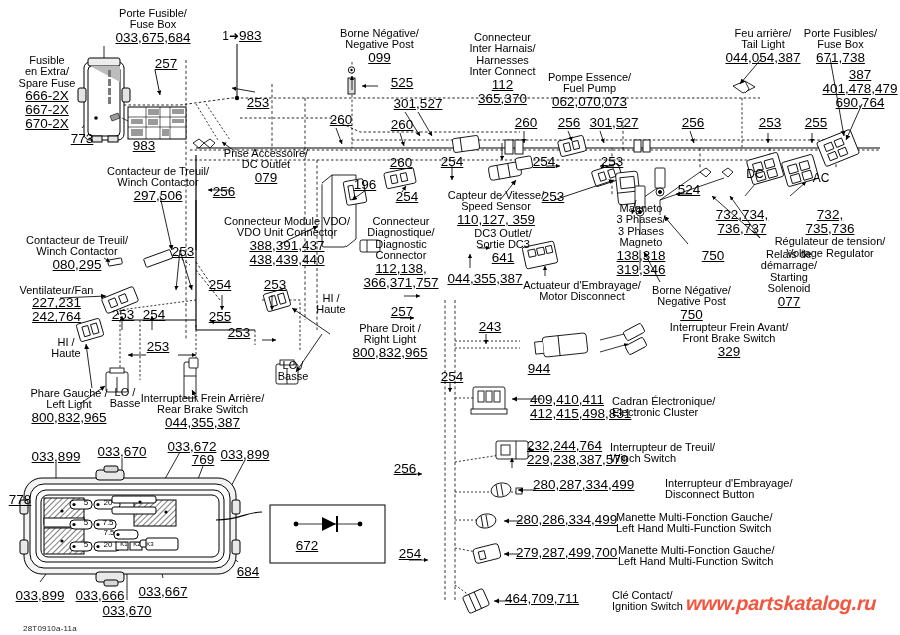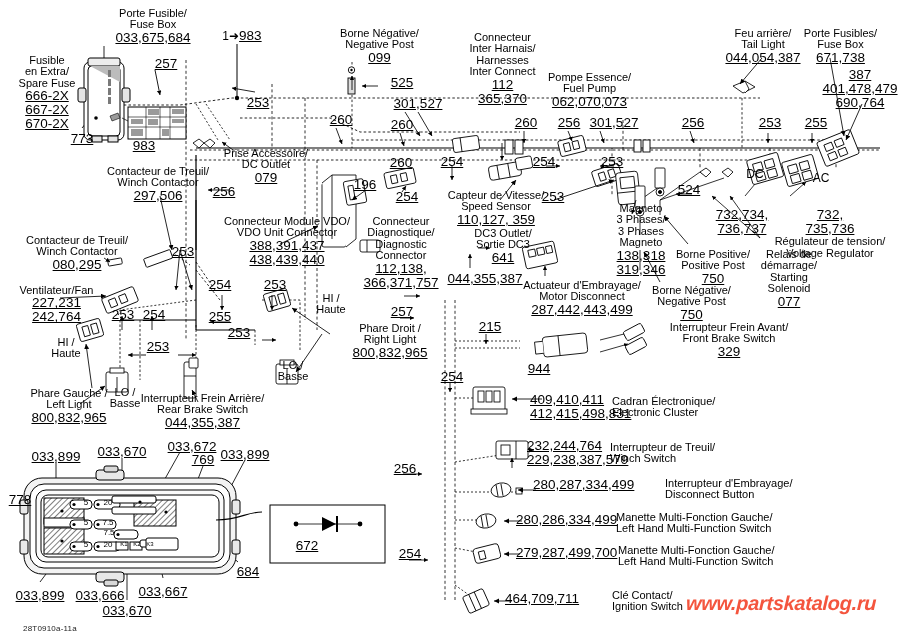--- a/index.html
+++ b/index.html
@@ -705,21 +705,20 @@
       </div>
       <div class="lbl" style="left: 448px; top: 228px; width: 110px; text-align: center;">
         <div class="cap">DC3 Outlet/<br>Sortie DC3</div>
         <div class="num">641</div>
       </div>
       <div class="lbl" style="left: 435px; top: 272px; width: 100px; text-align: center;">
         <div class="num">044,355,387</div>
       </div>
       <div class="lbl" style="left: 498px; top: 280px; width: 168px; text-align: center;">
         <div class="cap">Actuateur d'Embrayage/<br>Motor Disconnect</div>
-        <div class="num">287,442,443,499</div>
       </div>
       <div class="lbl" style="left: 533px; top: 190px; width: 40px; text-align: center;">
         <div class="num">253</div>
       </div>
       <div class="lbl" style="left: 592px; top: 155px; width: 40px; text-align: center;">
         <div class="num">253</div>
       </div>
       <div class="lbl" style="left: 600px; top: 203px; width: 82px; text-align: center;">
         <div class="cap">Magneto<br>3 Phases/<br>3 Phases<br>Magneto</div>
         <div class="num">138,318</div>
@@ -737,33 +736,32 @@
       <div class="lbl" style="left: 700px; top: 208px; width: 84px; text-align: center;">
         <div class="num">732,734,</div>
         <div class="num">736,737</div>
       </div>
       <div class="lbl" style="left: 760px; top: 208px; width: 140px; text-align: center;">
         <div class="num">732,</div>
         <div class="num">735,736</div>
         <div class="cap">Régulateur de tension/<br>Voltage Regulator</div>
       </div>
       <div class="lbl" style="left: 663px; top: 249px; width: 100px; text-align: center;">
-        <div class="cap">Borne Positive/<br>Positive Post</div>
         <div class="num">750</div>
       </div>
       <div class="lbl" style="left: 634px; top: 285px; width: 115px; text-align: center;">
         <div class="cap">Borne Négative/<br>Negative Post</div>
         <div class="num">750</div>
       </div>
       <div class="lbl" style="left: 744px; top: 249px; width: 90px; text-align: center;">
         <div class="cap">Relais de<br>démarrage/<br>Starting<br>Solenoid</div>
         <div class="num">077</div>
       </div>
       <div class="lbl" style="left: 470px; top: 320px; width: 40px; text-align: center;">
-        <div class="num">215</div>
+        <div class="num">243</div>
       </div>
       <div class="lbl" style="left: 519px; top: 362px; width: 40px; text-align: center;">
         <div class="num">944</div>
       </div>
       <div class="lbl" style="left: 645px; top: 322px; width: 168px; text-align: center;">
         <div class="cap">Interrupteur Frein Avant/<br>Front Brake Switch</div>
         <div class="num">329</div>
       </div>
       <div class="lbl" style="left: 432px; top: 370px; width: 40px; text-align: center;">
         <div class="num">254</div>

